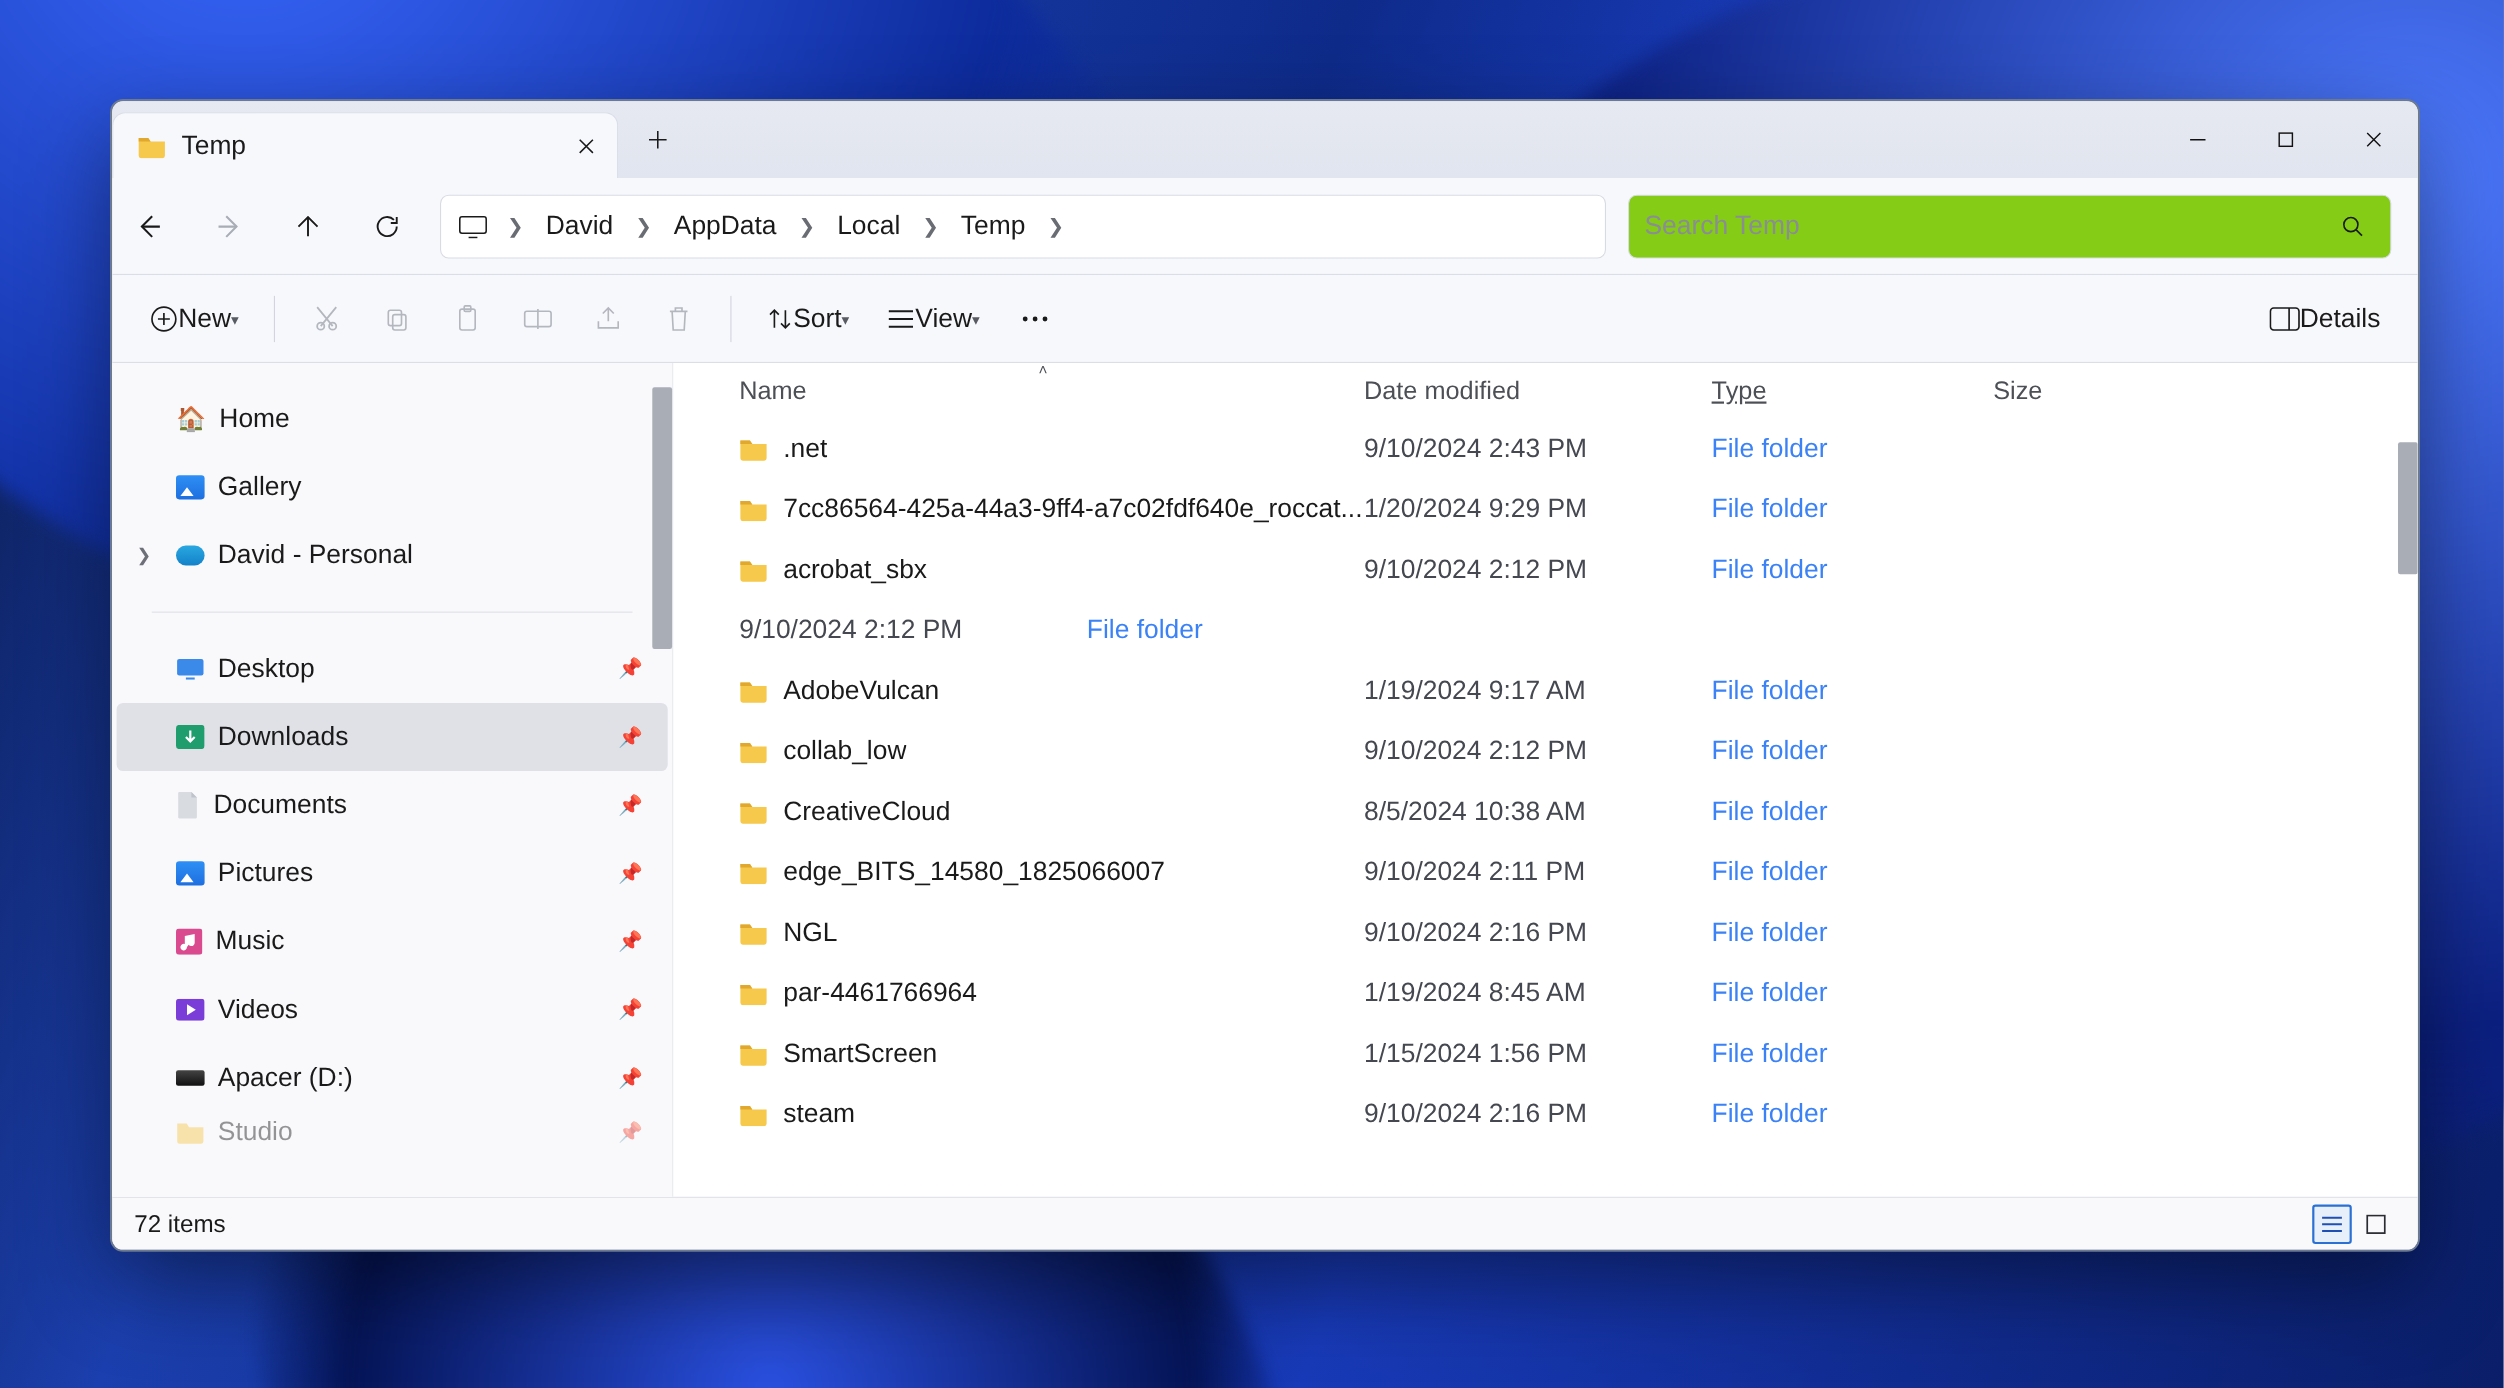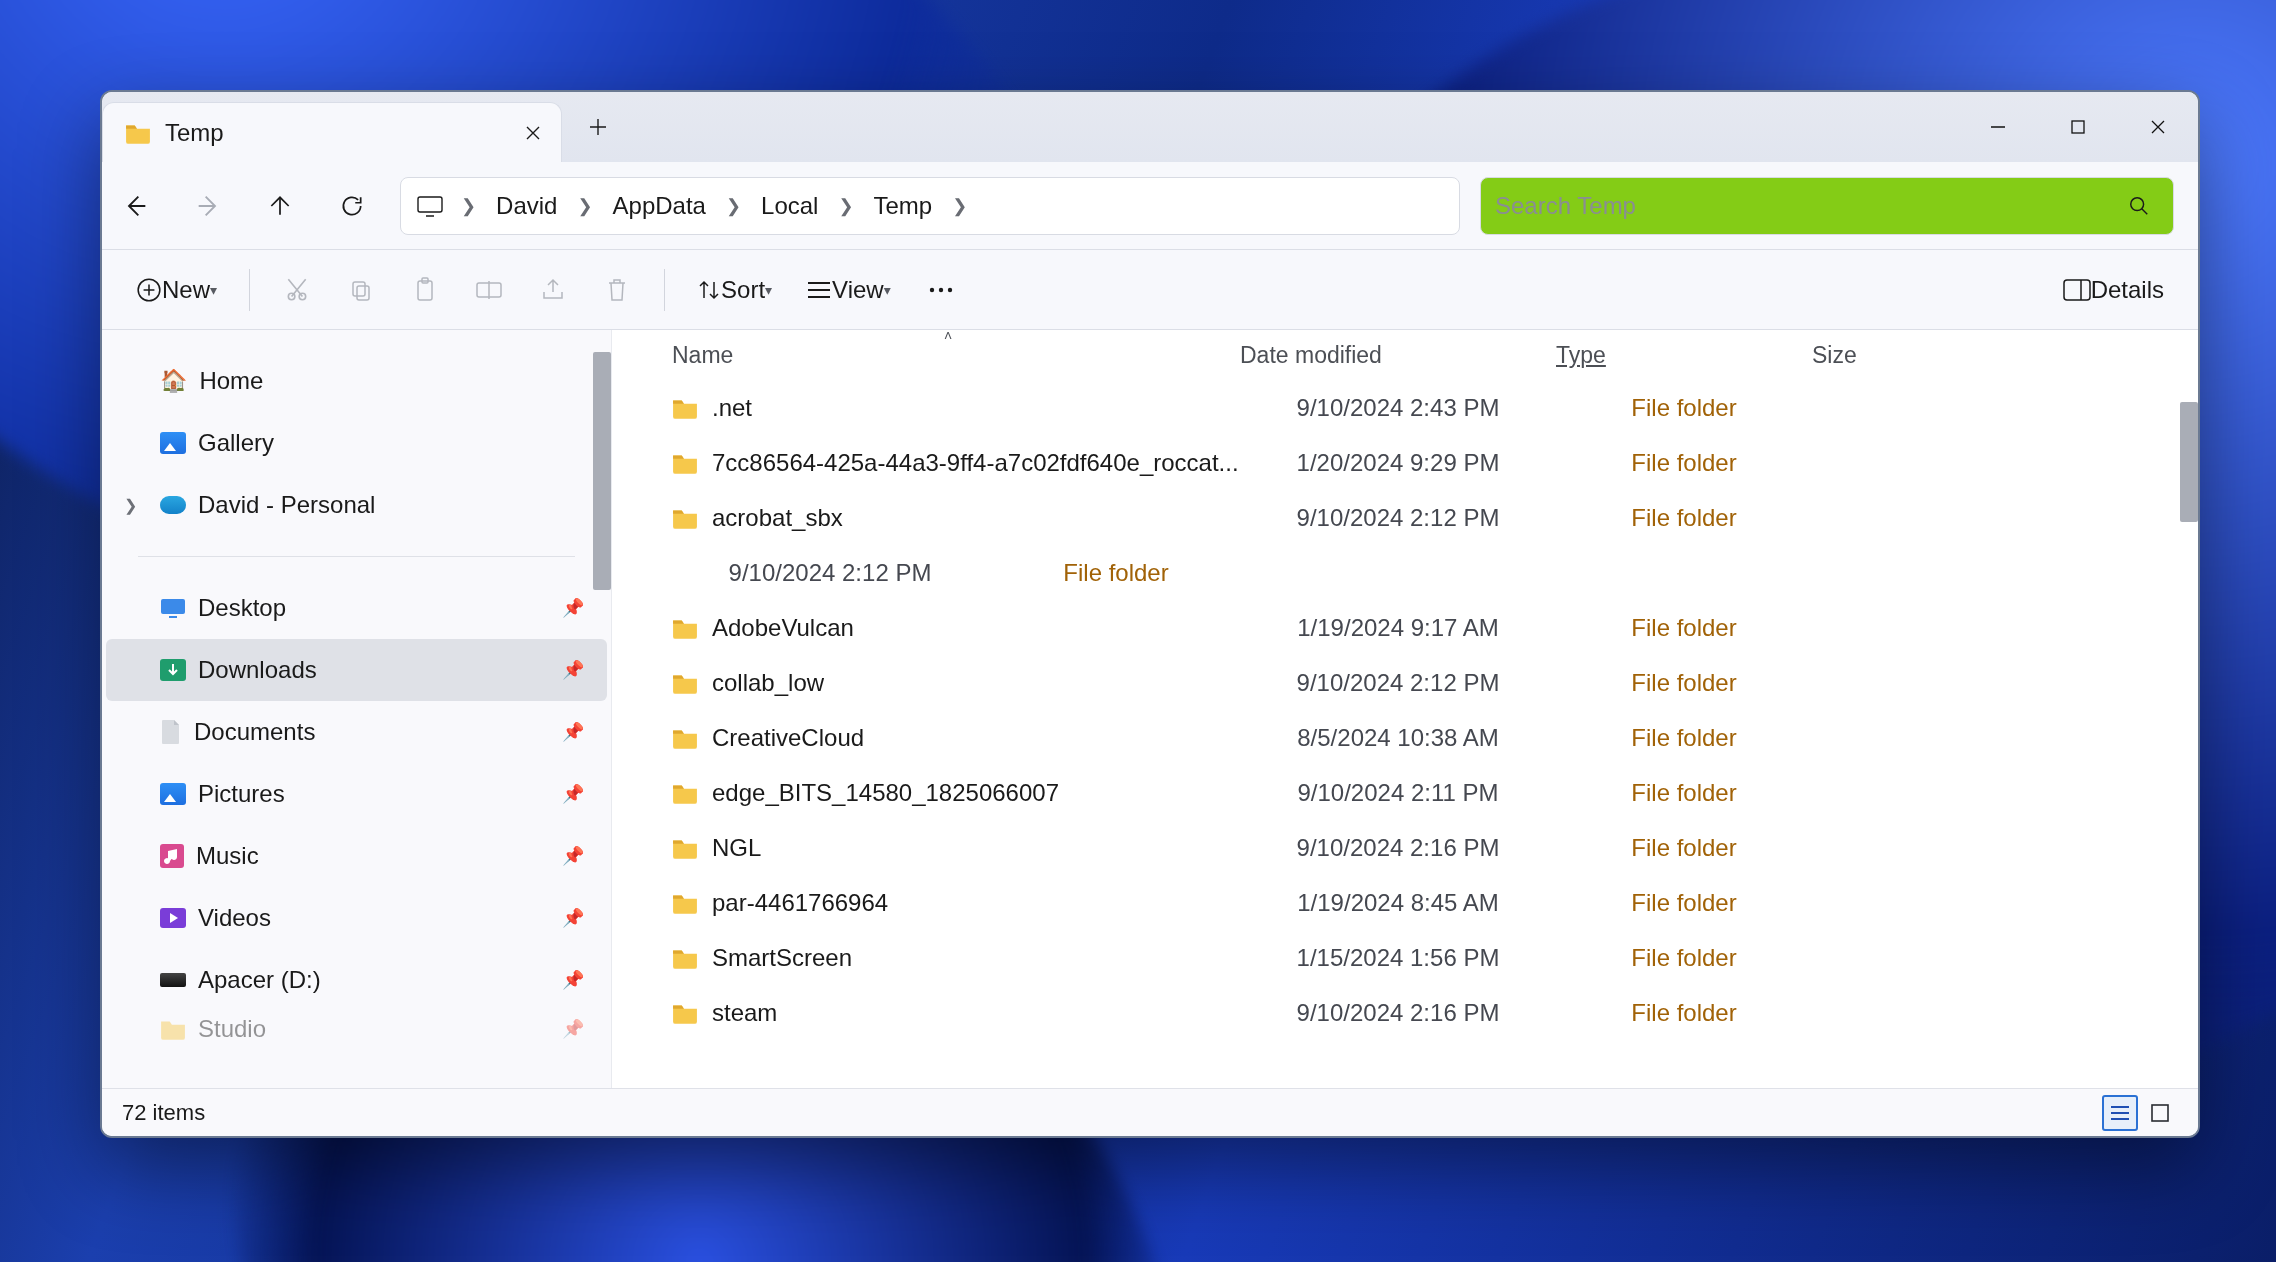--- a/index.html
+++ b/index.html
@@ -119,28 +119,28 @@
 .listpane{ flex:1; display:flex; flex-direction:column; min-width:0;}
 .colhead{ display:flex; align-items:center; height:50px;
           font-size:23px; color:#4c4f55; padding-left:60px; flex-shrink:0;
           border-bottom: none; position:relative;}
 .colhead > div{border-right:1px solid transparent;}
 .c-name{ flex:0 0 568px;}
 .c-date{ flex:0 0 316px;}
 .c-type{ flex:0 0 256px;text-decoration:underline;}
 .c-size{ flex:0 0 170px; }
 .sortind{position:absolute; left:332px; top:-2px; font-size:14px; color:#4b4e55;}
-.rows{flex:1; overflow:hidden; position:relative; padding-left:10px;text-align:center;}
+.rows{flex:1; overflow:hidden; position:relative; padding-left:10px;}
 .row{ display:flex; align-items:center; height:55px; padding-left:50px;
       font-size:24px; color:#1a1a1a;}
 .row .r-name{ flex:0 0 568px; display:flex; align-items:center; gap:14px;
               white-space:nowrap; overflow:hidden; text-overflow:ellipsis;}
 .row .r-name span{overflow:hidden;text-overflow:ellipsis;}
 .row .r-date{ flex:0 0 316px; color:#454850;}
-.row .r-type{ flex:0 0 256px; color:#a16207;}
+.row .r-type{ flex:0 0 256px; color:#3b82f6;}
 .row .r-size{ flex:0 0 170px;}
 .lp-scroll{ position:absolute; right:0; top:22px; width:18px; height:120px;
             background:#a9adb6; border-radius:2px;}
 
 .status{
   height:48px; border-top:1px solid #dfe1e8; background:#F9F9FC;
   display:flex; align-items:center; padding:0 20px; font-size:22px; color:#1a1a1a;
   flex-shrink:0;
 }
 .status .sp{flex:1;}

